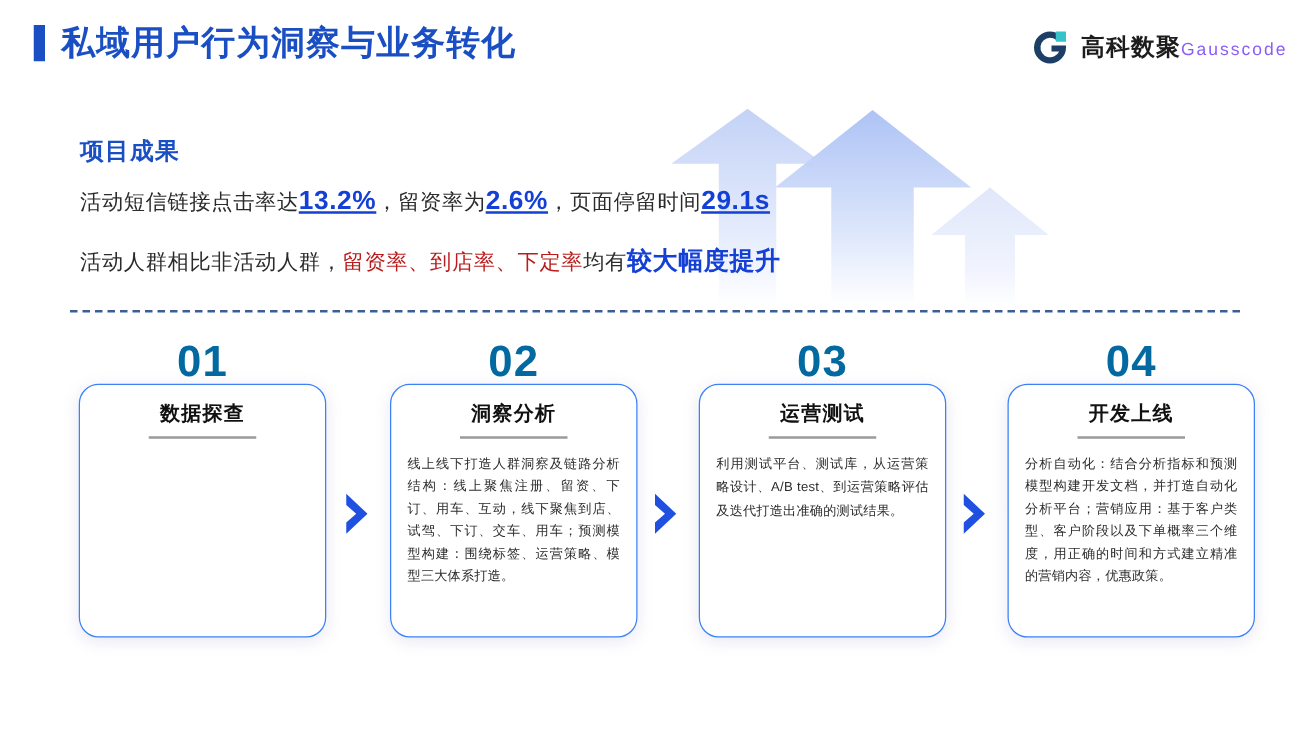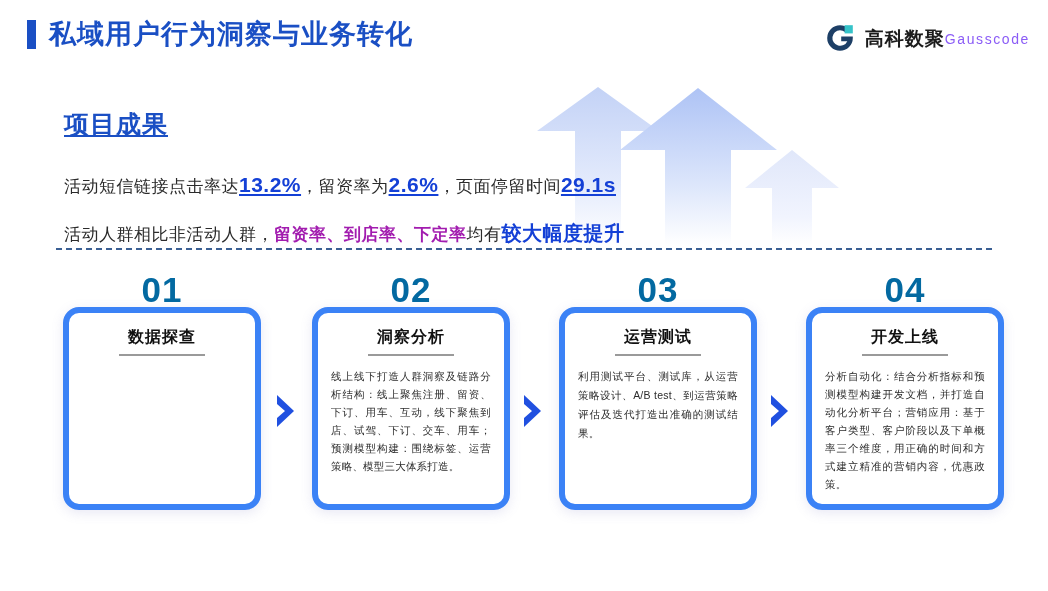--- a/index.html
+++ b/index.html
@@ -101,43 +101,42 @@
   }
 
   
   .results {
     position: absolute;
     left: 64px;
     top: 108px;
     z-index: 2;
   }
   .results-heading {
-    font-size: 25px;
+    font-size: 19px;
     font-weight: bold;
     color: #1a4fc4;
     letter-spacing: 1px;
-    margin-bottom: 32px;
-    text-decoration: underline;
+    margin-bottom: 15px;
   }
   .results-line {
     font-size: 17px;
     color: #2b2b2b;
     letter-spacing: 0.5px;
     margin-bottom: 22px;
     white-space: nowrap;
   }
   .hl-num {
     color: #1440d6;
     font-weight: bold;
     font-size: 21px;
     text-decoration: underline;
   }
   .bold-dark {
-    font-weight: bold;
-    color: #a21caf;
+    font-weight: normal;
+    color: #b91c1c;
   }
   .hl-phrase {
     color: #1440d6;
     font-weight: bold;
     font-size: 20px;
   }
 
   
   .divider {
     position: absolute;
@@ -172,21 +171,21 @@
     letter-spacing: 1px;
   }
   .card {
     position: absolute;
     top: 35px;
     left: 0;
     width: 198px;
     height: 203px;
     box-sizing: border-box;
     background: #ffffff;
-    border: 6px solid #3b82f6;
+    border: 1px solid #3b82f6;
     border-radius: 16px;
     box-shadow: 0 3px 12px rgba(120, 120, 190, 0.17);
     padding: 14px 13px 10px 13px;
   }
   .card-title {
     font-size: 16px;
     font-weight: bold;
     color: #111111;
     text-align: center;
     letter-spacing: 1px;

